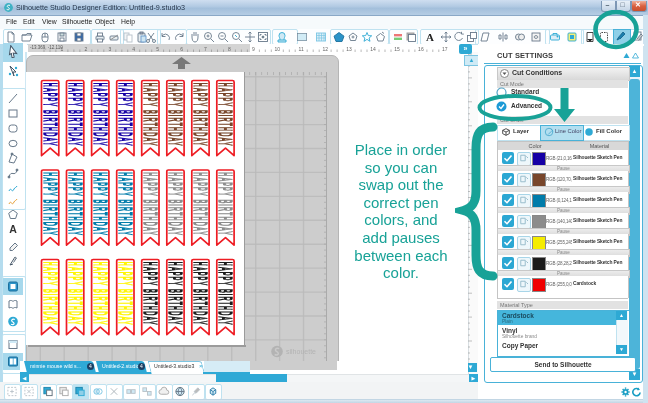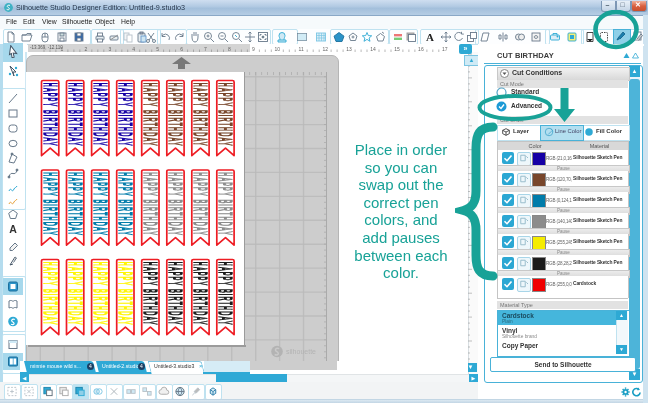--- a/index.html
+++ b/index.html
@@ -743,21 +743,21 @@
     <path d="M2,10 l4,-4 M8,2 l2,2 l-4,4 l-2,-2 z" fill="#bbb"></path>
   </svg>
 <div style="position:absolute;left:205px;top:384px;width:15px;height:14px;background:#fff;border:1px solid #bfe2f0;border-radius:2px;"></div>
 <svg style="position:absolute;left:207px;top:386px" width="12" height="11" viewBox="0 0 12 12" fill="none" stroke="#68798a" stroke-width="1">
     <path d="M3,4 l3,-2 l3,2 v4 l-3,2 l-3,-2 z M3,4 l3,2 l3,-2 M6,6 v4" fill="#cfe9f5" stroke="#2a7ca8"></path>
   </svg>
 <div style="position:absolute;left:0px;top:399px;width:648px;height:4px;background:linear-gradient(#dce9f2,#b9cfe0);border-top:1px solid #c2d6e4;"></div>
 <div style="position:absolute;left:478px;top:44px;width:170px;height:355px;background:#ffffff;"></div>
 <div style="position:absolute;left:643px;top:15px;width:5px;height:388px;background:#cfe3f0;"></div>
 <div style="position:absolute;left:478px;top:44px;width:166px;height:2px;background:#ffffff;"></div>
-<div style="position:absolute;left:497px;top:51px;width:140px;height:10px;font-size:7.5px;font-weight:bold;color:#3a3a3a;letter-spacing:0.1px;">CUT BIRTHDAY</div>
+<div style="position:absolute;left:497px;top:51px;width:140px;height:10px;font-size:7.5px;font-weight:bold;color:#3a3a3a;letter-spacing:0.1px;">CUT SETTINGS</div>
 <svg style="position:absolute;left:623px;top:52px" width="16" height="7" viewBox="0 0 16 7" fill="#2ea9d4">
     <path d="M0.5,6 h6 l-3,-5 z"></path>
     <path d="M9.5,6 h6 l-3,-5 z" fill="none" stroke="#2ea9d4" stroke-width="0.8"></path>
   </svg>
 <div style="position:absolute;left:484px;top:63px;width:157px;height:1px;background:#49b2d8;"></div>
 <div style="position:absolute;left:484px;top:65px;width:157px;height:316px;background:#fff;border:1px solid #49b2d8;border-radius:3px;"></div>
 <div style="position:absolute;left:629px;top:67px;width:11px;height:313px;background:#e8f4fa;"></div>
 <div style="position:absolute;left:629px;top:66px;width:11px;height:11px;background:#2ea9d4;color:#fff;font-size:6px;line-height:10px;text-align:center;">▲</div>
 <div style="position:absolute;left:629px;top:79px;width:11px;height:290px;background:#4db4d9;border-radius:3px;"></div>
 <div style="position:absolute;left:629px;top:369px;width:11px;height:11px;background:#2ea9d4;color:#fff;font-size:6px;line-height:10px;text-align:center;">▼</div>

